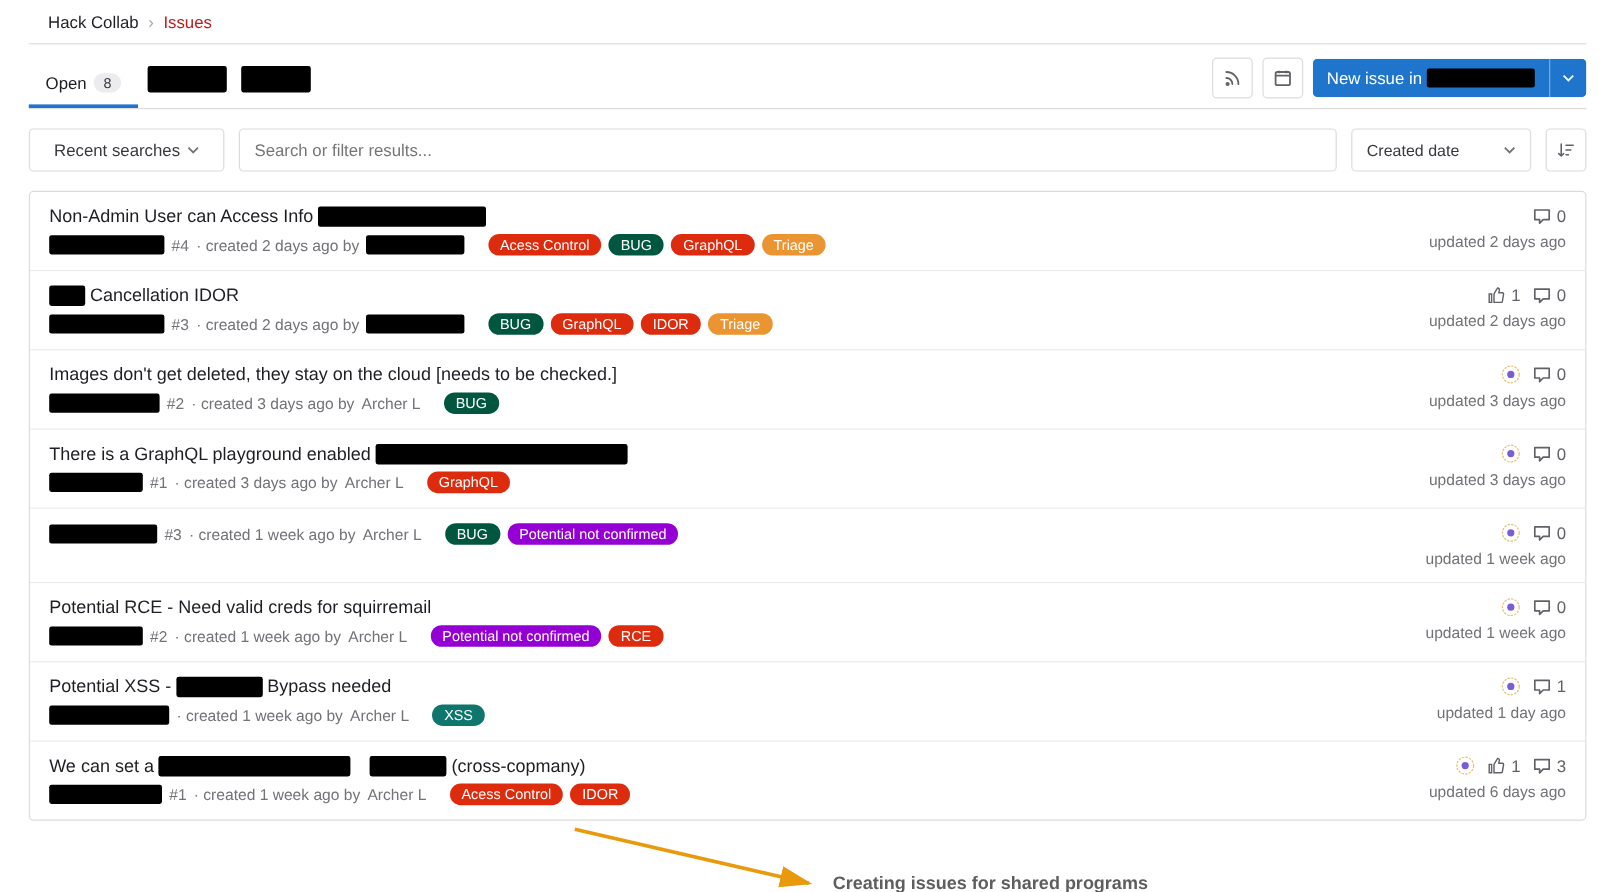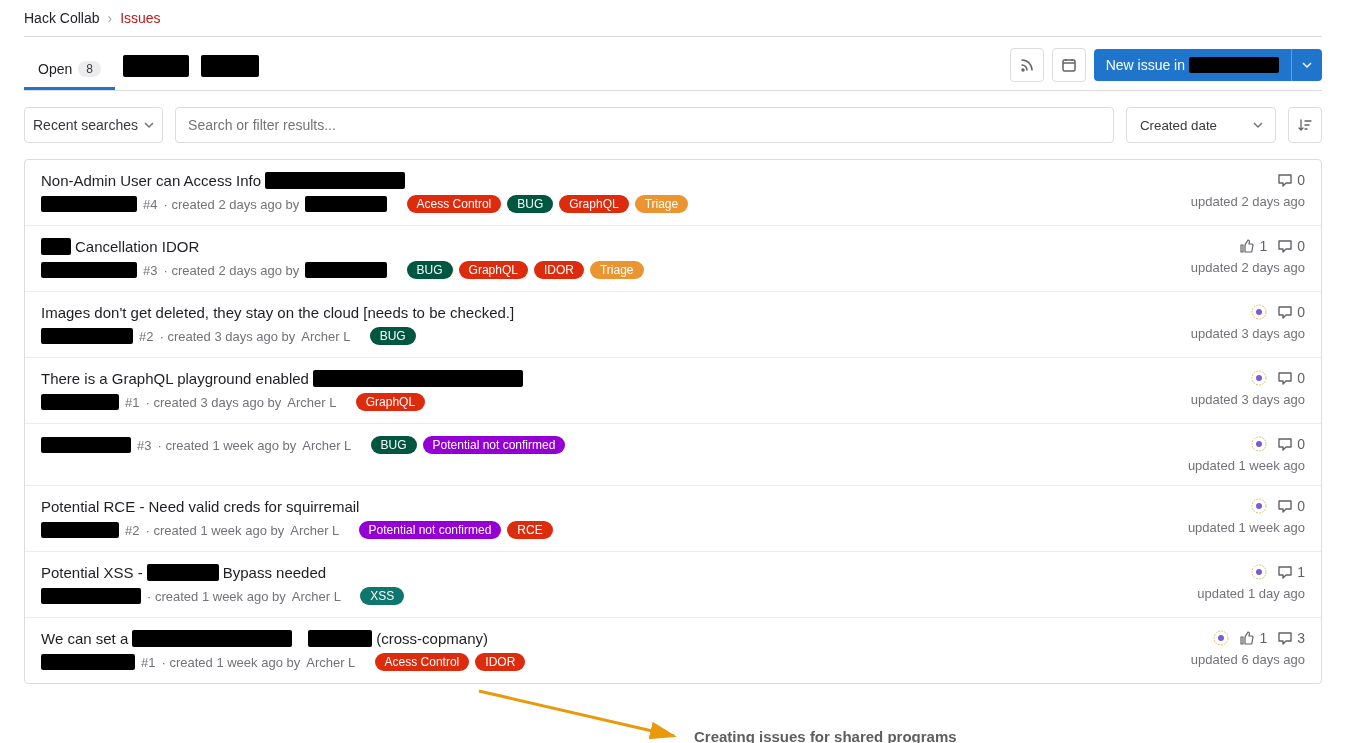--- a/index.html
+++ b/index.html
@@ -1,40 +1,40 @@
 <!DOCTYPE html>
 <html><head>
 <meta charset="utf-8">
 <style>
 * { box-sizing: border-box; margin: 0; padding: 0; }
 body { font-family: -apple-system, BlinkMacSystemFont, "Segoe UI", Helvetica, Arial, sans-serif; font-size: 14px; color: #303030; background: #fff; }
 .container { padding: 0 24px; max-width: 1346px; }
 .breadcrumbs { display: flex; align-items: center; gap: 8px; padding: 10px 0; font-size: 14px; color: #737278; }
-.breadcrumbs a { color: #1f1e24; text-decoration: none; }
+.breadcrumbs a { color: #1f1e24; text-decoration: none; margin-left: 16px; }
 .breadcrumbs .sep { color: #a4a3a8; }
 .breadcrumbs .current { color: #b91c1c; font-weight: 400; }
 hr.divider { border: none; border-top: 1px solid #dcdcde; margin: 0; }
 .tabbar { display: flex; justify-content: space-between; padding: 8px 0 0; border-bottom: 1px solid #dcdcde; }
 .tabs { display: flex; align-items: flex-end; gap: 4px; }
 .tab { display: flex; align-items: center; gap: 6px; padding: 10px 14px; cursor: pointer; border-bottom: 3px solid transparent; font-size: 14px; color: #737278; }
 .tab.active { color: #1f1e24; border-bottom-color: #1f75cb; font-weight: 500; }
 .tab .count { background: #ececef; color: #3a383f; border-radius: 10px; padding: 1px 8px; font-size: 12px; font-weight: 400; }
 .redacted { background: #000; border-radius: 2px; display: inline-block; }
 .tab .redacted { width: 60px; height: 18px; }
 .tab.redtab { padding: 10px 4px; }
 .actions { display: flex; align-items: center; gap: 8px; margin-bottom: 6px; }
 .icon-btn { width: 34px; height: 34px; border: 1px solid #dcdcde; border-radius: 4px; background: #fff; display: flex; align-items: center; justify-content: center; cursor: pointer; color: #626168; }
 .new-issue-group { display: flex; border-radius: 4px; overflow: hidden; }
 .new-issue-btn { background: #1f75cb; color: #fff; border: none; padding: 8px 12px; display: flex; align-items: center; gap: 4px; cursor: pointer; font-size: 14px; }
 .new-issue-btn .redacted { width: 90px; height: 16px; background: #000; }
 .new-issue-caret { background: #1f75cb; color: #fff; border: none; border-left: 1px solid rgba(255,255,255,.3); padding: 8px 10px; cursor: pointer; display: flex; align-items: center; }
 .filterbar { display: flex; gap: 12px; padding: 16px 0; }
-.recent-btn { border: 1px solid #dcdcde; border-radius: 4px; padding: 8px 8px; display: flex; align-items: center; gap: 6px; font-size: 14px; color: #3a383f; background: #fff; cursor: pointer; }
+.recent-btn { border: 1px solid #dcdcde; border-radius: 4px; padding: 8px 20px; display: flex; align-items: center; gap: 6px; font-size: 14px; color: #3a383f; background: #fff; cursor: pointer; }
 .search-input { flex: 1; border: 1px solid #dcdcde; border-radius: 4px; padding: 8px 12px; font-size: 14px; }
-.sort-select { border: 1px solid #dcdcde; border-radius: 4px; padding: 8px 12px; display: flex; align-items: center; gap: 36px; background: #fff; color: #3a383f; cursor: pointer; min-width: 150px; justify-content: flex-end; }
+.sort-select { border: 1px solid #dcdcde; border-radius: 4px; padding: 8px 12px; display: flex; align-items: center; gap: 24px; background: #fff; color: #3a383f; cursor: pointer; min-width: 150px; justify-content: space-between; }
 .sort-dir { border: 1px solid #dcdcde; border-radius: 4px; width: 34px; height: 36px; display: flex; align-items: center; justify-content: center; cursor: pointer; background: #fff; color: #626168; }
 .issues-list { border: 1px solid #dcdcde; border-radius: 4px; }
 .issue { display: flex; justify-content: flex-end; padding: 12px 16px; border-bottom: 1px solid #ececef; }
 .issue:last-child { border-bottom: none; }
 .issue-left { flex: 1; }
 .issue-title-row { display: flex; align-items: center; gap: 4px; margin-bottom: 6px; font-size: 15px; color: #1f1e24; }
 .issue-title-row .title-text { font-weight: 400; }
 .issue-meta { display: flex; align-items: center; gap: 6px; font-size: 13px; color: #737278; flex-wrap: wrap; }
 .label { display: inline-block; padding: 2px 10px; border-radius: 12px; font-size: 12px; color: #fff; white-space: nowrap; }
 .issue-right { text-align: right; display: flex; flex-direction: column; align-items: flex-end; gap: 6px; }

